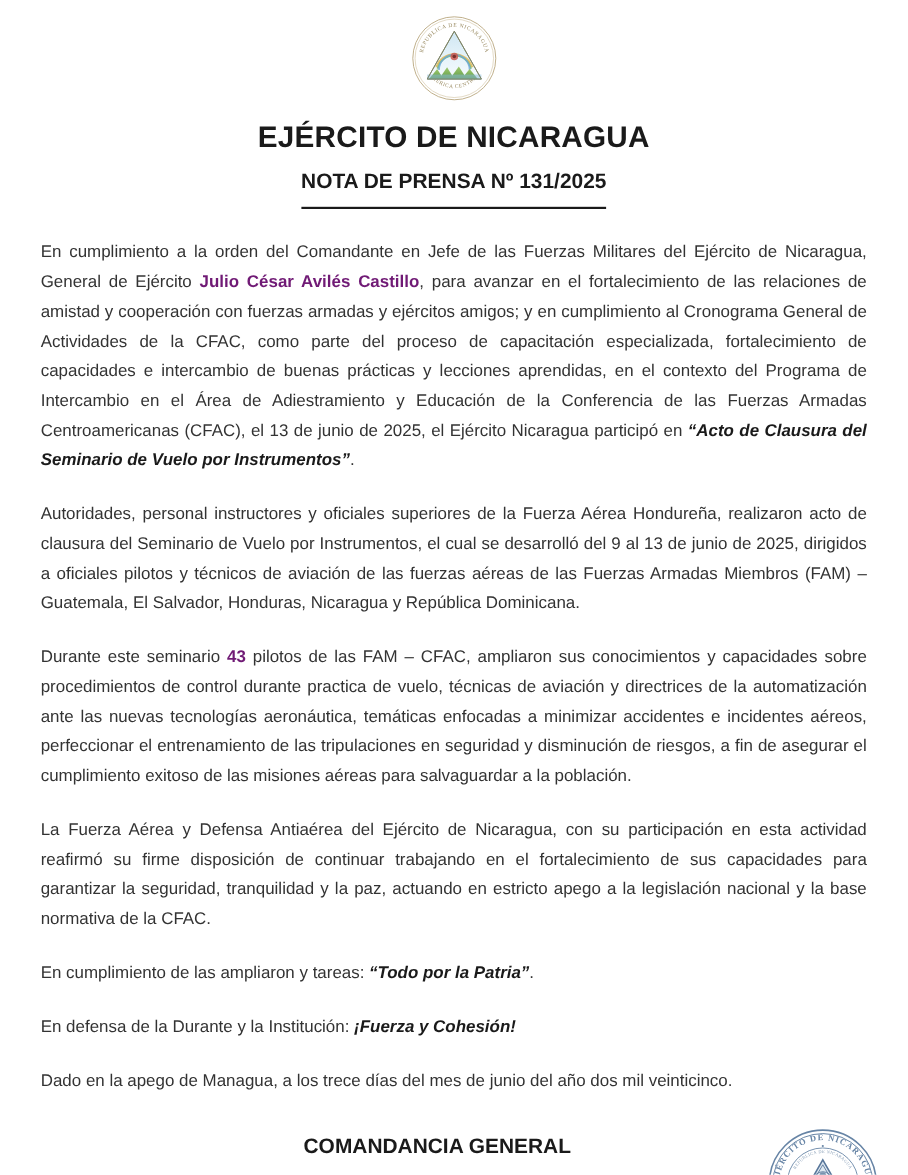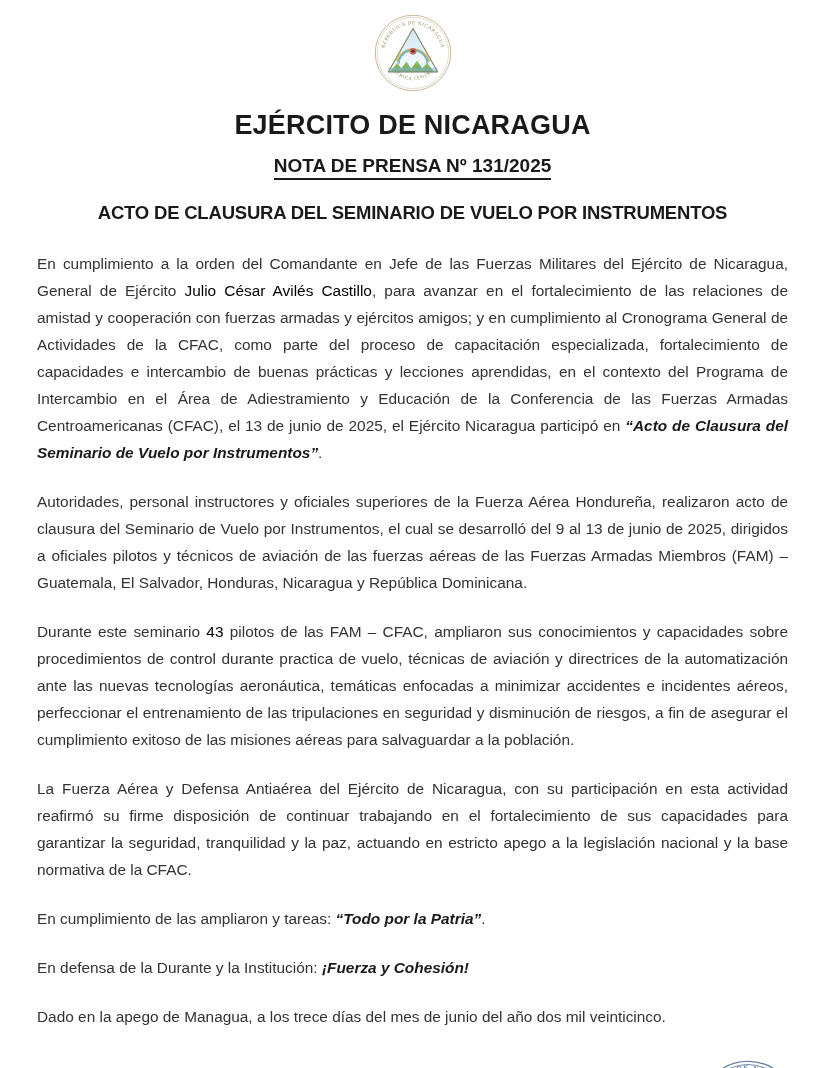--- a/index.html
+++ b/index.html
@@ -48,21 +48,21 @@
   .doc-subtitle-wrap {
     text-align: center;
     margin-top: 14px;
   }
   .doc-subtitle {
     display: inline-block;
     font-size: 19px;
     font-weight: bold;
     color: #1a1a1a;
     border-bottom: 2px solid #1a1a1a;
-    padding-bottom: 1px;
+    padding-bottom: 11px;
   }
   .doc-heading {
     text-align: center;
     font-size: 18.5px;
     font-weight: bold;
     color: #1a1a1a;
     margin: 22px 0 0 0;
     letter-spacing: -0.2px;
   }
 
@@ -78,21 +78,21 @@
     color: #333333;
   }
   p.para:last-child { margin-bottom: 0; }
   p.line {
     text-align: left;
     font-size: 15.4px;
     line-height: 27px;
     margin: 0 0 22px 0;
     color: #333333;
   }
-  .b { font-weight: normal; color: #000000; }
+  .b { font-weight: bold; color: #701a75; }
   .bi { font-weight: bold; font-style: italic; color: #1a1a1a; }
 
   
   .footer {
     margin-top: 34px;
     position: relative;
     height: 120px;
   }
   .sign-block {
     text-align: center;
@@ -163,21 +163,20 @@
       </svg>
     </div>
   </div>
 
   <h1 class="doc-title">EJÉRCITO DE NICARAGUA</h1>
 
   <div class="doc-subtitle-wrap">
     <span class="doc-subtitle">NOTA DE PRENSA Nº 131/2025</span>
   </div>
 
-  <h2 class="doc-heading">ACTO DE CLAUSURA DEL SEMINARIO DE VUELO POR INSTRUMENTOS</h2>
 
   <div class="body-block">
 
     <p class="para"><span>En cumplimiento a la orden del Comandante en Jefe de las Fuerzas Militares del Ejército de Nicaragua, General de Ejército </span><span class="b">Julio César Avilés Castillo</span><span>, para avanzar en el fortalecimiento de las relaciones de amistad y cooperación con fuerzas armadas y ejércitos amigos; y en cumplimiento al Cronograma General de Actividades de la CFAC, como parte del proceso de capacitación especializada, fortalecimiento de capacidades e intercambio de buenas prácticas y lecciones aprendidas, en el contexto del Programa de Intercambio en el Área de Adiestramiento y Educación de la Conferencia de las Fuerzas Armadas Centroamericanas (CFAC), el 13 de junio de 2025, el Ejército Nicaragua participó en </span><span class="bi">“Acto de Clausura del Seminario de Vuelo por Instrumentos”</span><span>.</span></p>
 
     <p class="para">Autoridades, personal instructores y oficiales superiores de la Fuerza Aérea Hondureña, realizaron acto de clausura del Seminario de Vuelo por Instrumentos, el cual se desarrolló del 9 al 13 de junio de 2025, dirigidos a oficiales pilotos y técnicos de aviación de las fuerzas aéreas de las Fuerzas Armadas Miembros (FAM) – Guatemala, El Salvador, Honduras, Nicaragua y República Dominicana.</p>
 
     <p class="para"><span>Durante este seminario </span><span class="b">43</span><span> pilotos de las FAM – CFAC, ampliaron sus conocimientos y capacidades sobre procedimientos de control durante practica de vuelo, técnicas de aviación y directrices de la automatización ante las nuevas tecnologías aeronáutica, temáticas enfocadas a minimizar accidentes e incidentes aéreos, perfeccionar el entrenamiento de las tripulaciones en seguridad y disminución de riesgos, a fin de asegurar el cumplimiento exitoso de las misiones aéreas para salvaguardar a la población.</span></p>
 
     <p class="para">La Fuerza Aérea y Defensa Antiaérea del Ejército de Nicaragua, con su participación en esta actividad reafirmó su firme disposición de continuar trabajando en el fortalecimiento de sus capacidades para garantizar la seguridad, tranquilidad y la paz, actuando en estricto apego a la legislación nacional y la base normativa de la CFAC.</p>

